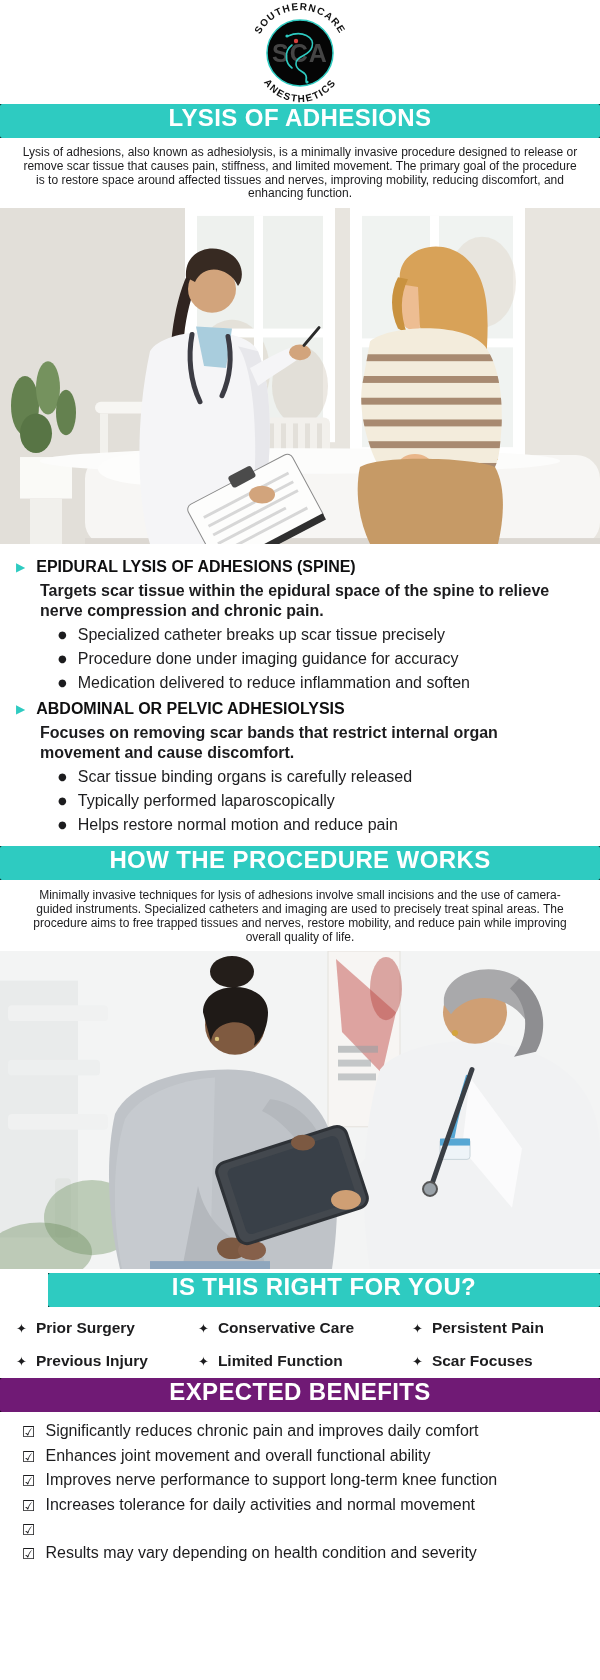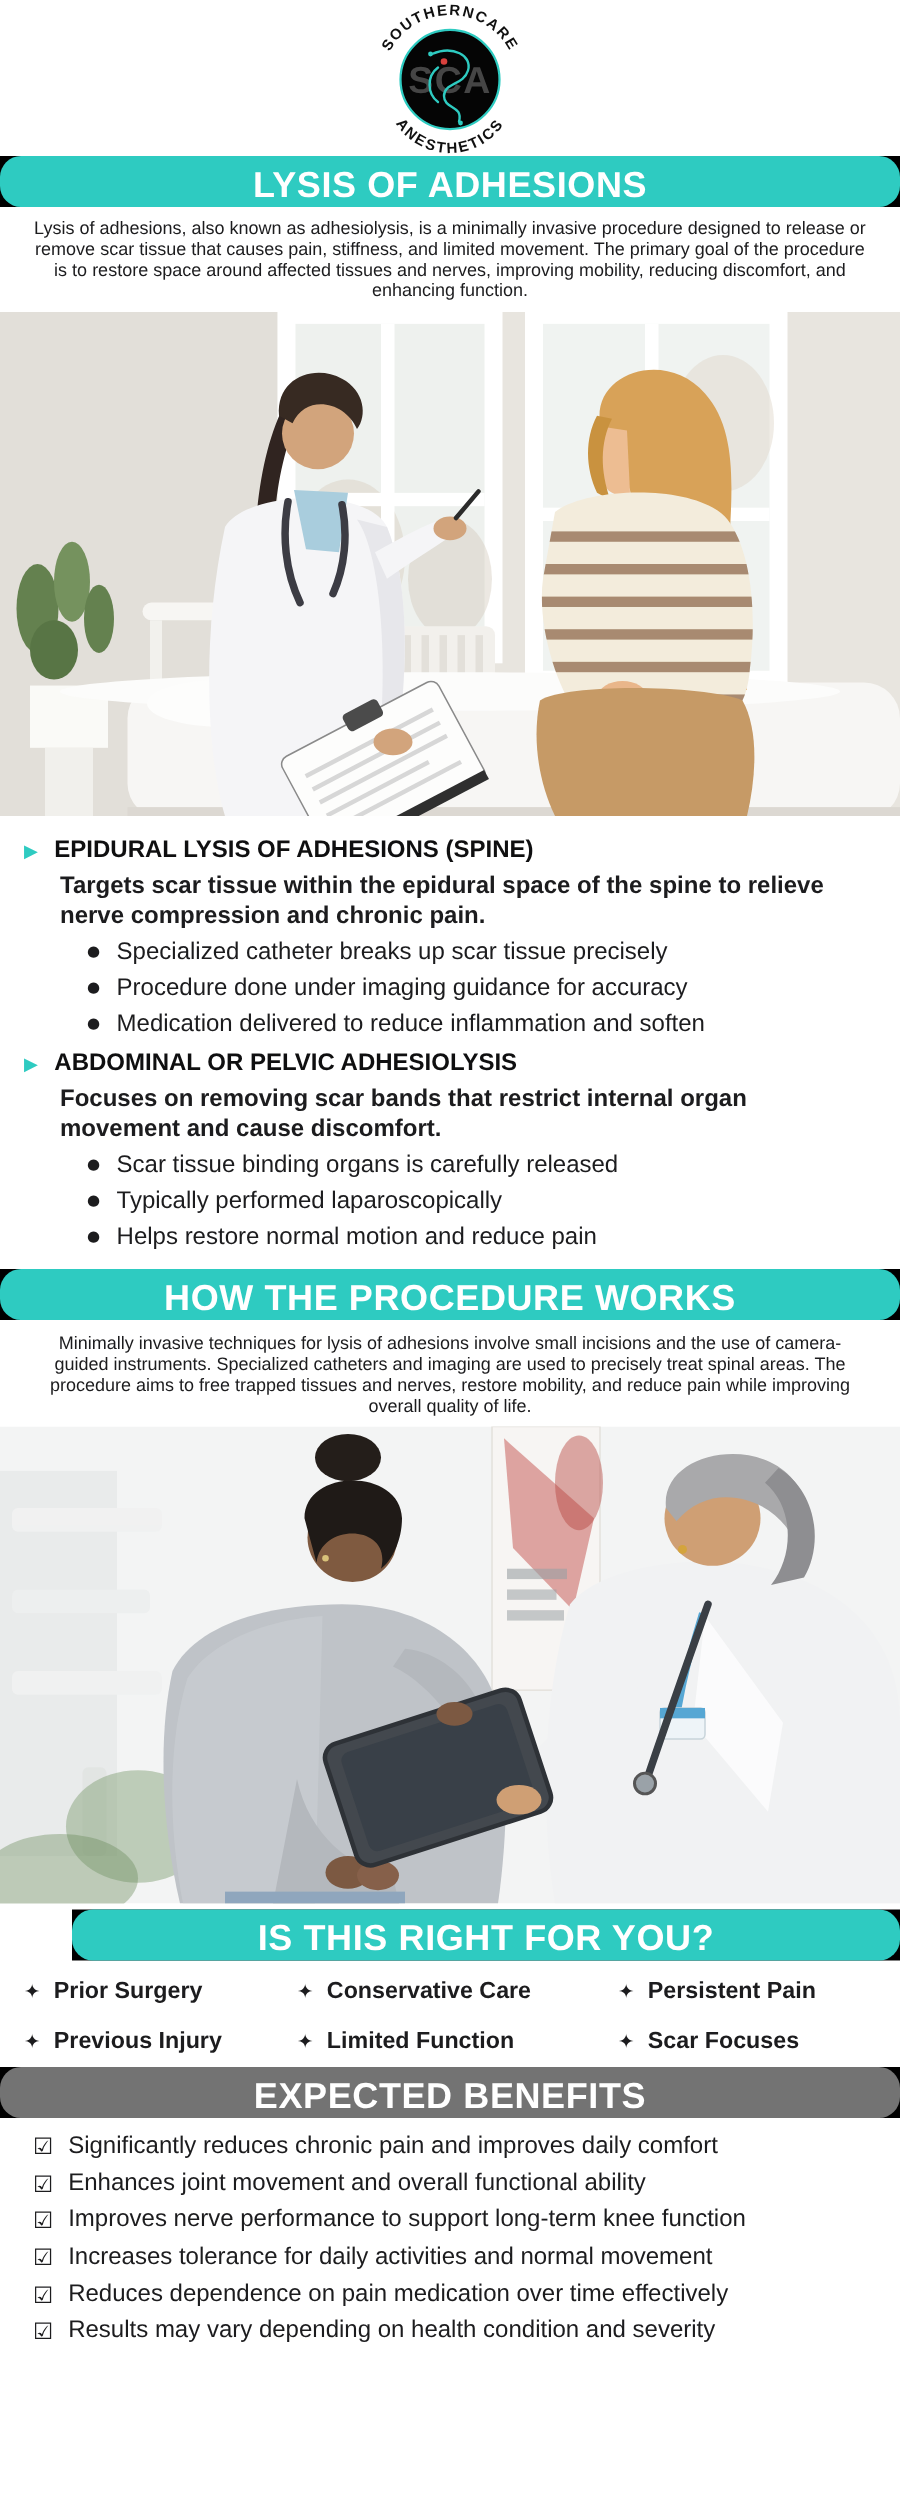--- a/index.html
+++ b/index.html
@@ -4,21 +4,21 @@
 <style>
   html,body{margin:0;padding:0;background:#ffffff;}
   .page{width:600px;height:1680px;margin:0 auto;position:relative;overflow:hidden;
         background:#fff;font-family:"Liberation Sans",sans-serif;color:#1c1c1e;}
 
   
   .logo-wrap{height:104px;display:flex;align-items:center;justify-content:center;padding-top:2px;box-sizing:border-box;}
 
   
   .banner{position:relative;height:34px;background:#000;}
-  .banner-fill{position:absolute;inset:0;border-radius:14px;display:flex;align-items:flex-end;justify-content:center;}
+  .banner-fill{position:absolute;inset:0;border-radius:2px;display:flex;align-items:flex-start;justify-content:center;}
   .banner-title{color:#fff;font-size:24px;font-weight:800;letter-spacing:.4px;white-space:nowrap;}
 
   
   .para{margin:9px 11px 7px;text-align:center;font-size:12px;line-height:1.15;font-weight:500;
         max-width:578px;margin-left:auto;margin-right:auto;padding:0 11px;box-sizing:border-box;}
   .para.intro{margin-top:8px;}
 
   
   .photo{display:block;width:600px;}
 
@@ -326,21 +326,21 @@
           <span>Persistent Pain</span>
         </div>
       <div class="rfy-item">
           <span class="star">✦</span>
           <span>Scar Focuses</span>
         </div>
     </div>
   </div>
 
   <div class="banner">
-    <div class="banner-fill" style="background:#737373;">
+    <div class="banner-fill" style="background:#701a75;">
       <span class="banner-title">EXPECTED BENEFITS</span>
     </div>
   </div>
 
   <ul class="benefits">
     <li>
         <span class="check">☑</span>
         <span>Significantly reduces chronic pain and improves daily comfort</span>
       </li>
     <li>
@@ -350,21 +350,20 @@
     <li>
         <span class="check">☑</span>
         <span>Improves nerve performance to support long-term knee function</span>
       </li>
     <li>
         <span class="check">☑</span>
         <span>Increases tolerance for daily activities and normal movement</span>
       </li>
     <li>
         <span class="check">☑</span>
-        <span>Reduces dependence on pain medication over time effectively</span>
       </li>
     <li>
         <span class="check">☑</span>
         <span>Results may vary depending on health condition and severity</span>
       </li>
   </ul>
 
 </div>
 
 </body></html>

